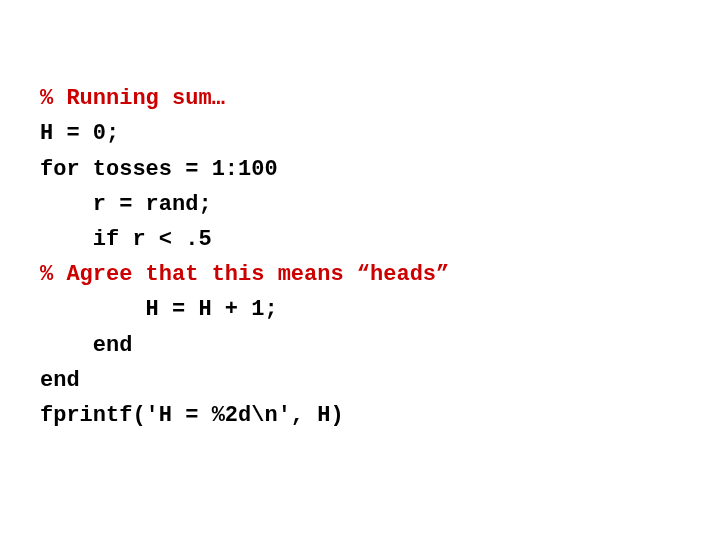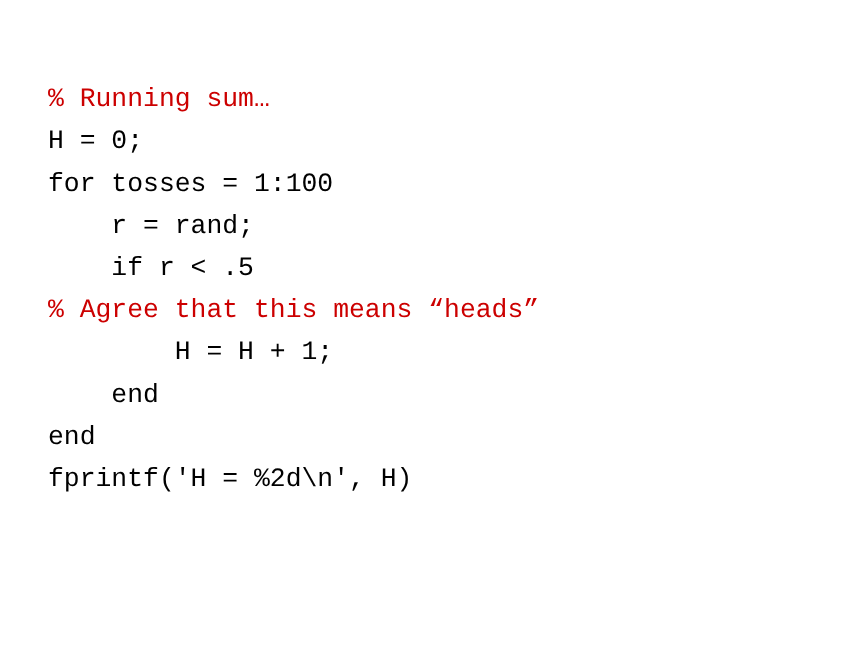--- a/index.html
+++ b/index.html
@@ -12,24 +12,24 @@
       width: 720px;
       height: 540px;
       background-color: #ffffff;
       display: flex;
       align-items: flex-start;
       justify-content: flex-start;
       overflow: hidden;
     }
 
     .code-container {
-      padding: 30px 40px;
+      padding: 46px 40px;
       font-family: 'Courier New', Courier, monospace;
       font-size: 22px;
-      font-weight: normal;
+      font-weight: bold;
       line-height: 1.6;
       color: #000000;
       white-space: pre;
     }
 
     .comment {
       color: #cc0000;
     }
 
     .code-line {

